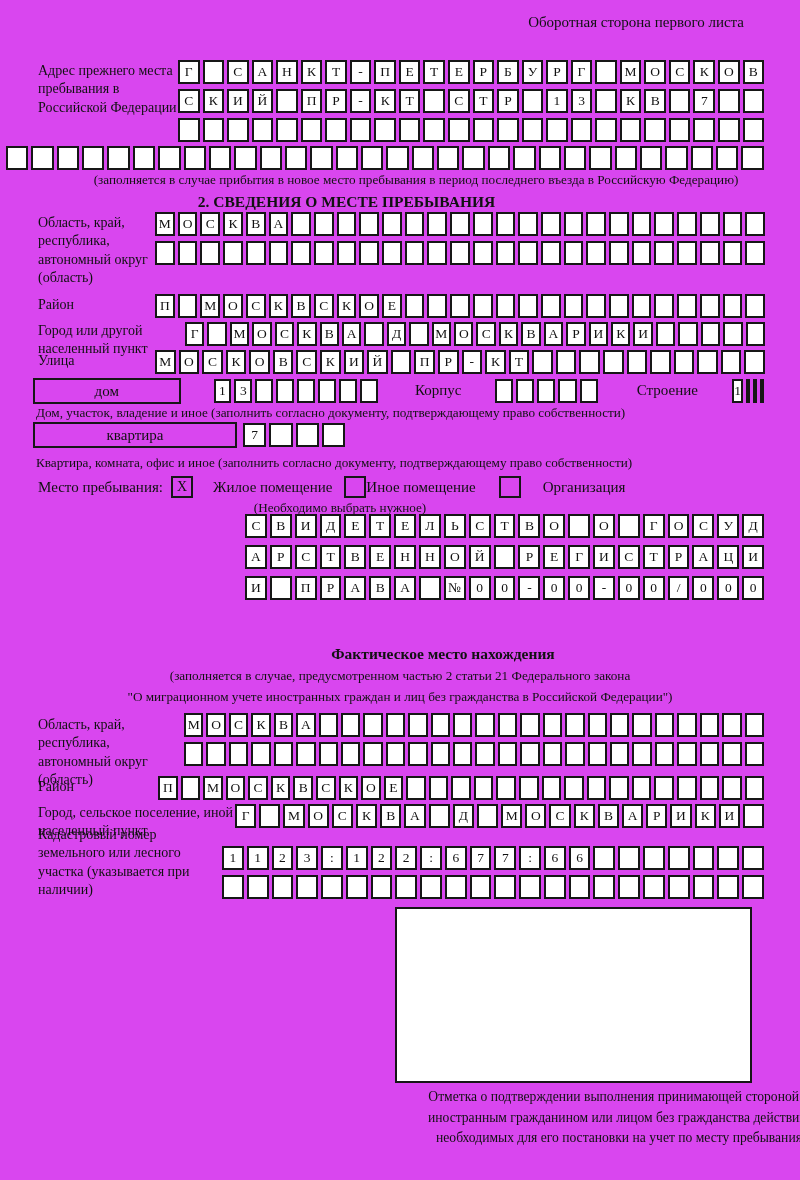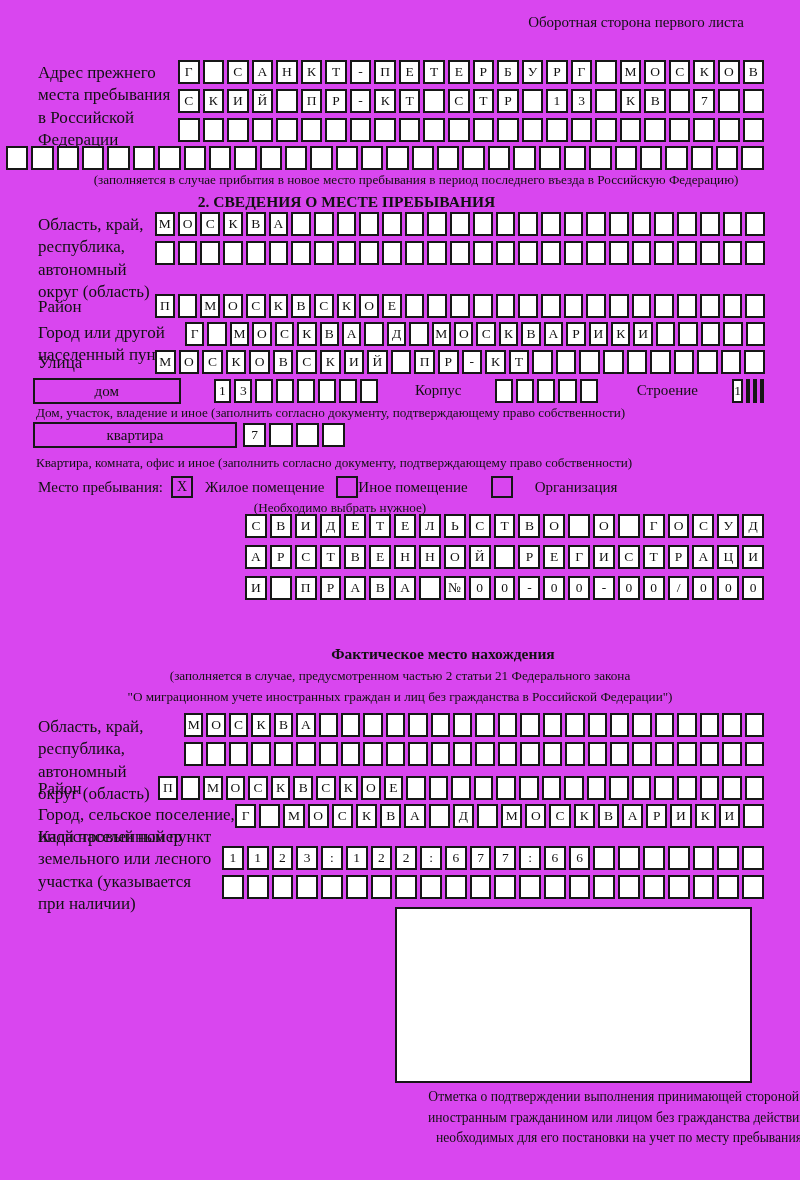--- a/index.html
+++ b/index.html
@@ -1,20 +1,20 @@
 <!DOCTYPE html>
 <html><head>
 <meta charset="utf-8">
 <style>
   html,body{margin:0;padding:0;background:#fff;}
   body{font-family:"Liberation Serif","DejaVu Serif",serif;color:#111;}
   #page{position:relative;width:800px;height:1180px;background:#d946ef;overflow:hidden;}
 
   .abs{position:absolute;}
-  .lbl{font-size:17px;line-height:1.32;color:#111;}
+  .lbl{font-size:14px;line-height:1.32;color:#111;}
   .cap{font-size:13.2px;color:#111;}
   .title{font-size:15.5px;font-weight:bold;text-align:center;}
 
   .cells{display:flex;gap:3px;}
   .cell{flex:1;height:20px;border:2px solid #161616;background:#fff;
         display:flex;align-items:center;justify-content:center;
         font-size:13.5px;line-height:1;}
   .rowstack{display:flex;flex-direction:column;}
 
   #header-note{top:14px;right:56px;font-size:15px;}
@@ -49,21 +49,21 @@
   #house-caption{top:405px;left:36px;width:760px;}
 
   #apartment-row{top:422px;left:33px;width:340px;display:flex;align-items:center;}
   #apartment-box{width:200px;}
   #apartment-cells{width:102px;margin-left:6px;}
   #apartment-caption{top:455px;left:36px;width:760px;}
 
   #stay-row{top:476px;left:38px;display:flex;align-items:center;font-size:15px;}
   .checkbox{width:18px;height:18px;border:2px solid #161616;display:flex;align-items:center;justify-content:center;font-size:14px;}
   #stay-box-1{margin-left:8px;}
-  #stay-opt-1{margin-left:12px;}
+  #stay-opt-1{margin-left:20px;}
   #stay-box-2{margin-left:12px;}
   #stay-opt-2{margin-left:0;}
   #stay-box-3{margin-left:23px;}
   #stay-opt-3{margin-left:22px;}
   #stay-hint{top:500px;left:140px;width:400px;text-align:center;}
 
   #doc-label{top:514px;left:38px;width:212px;}
   #doc-rows{top:514px;left:245px;width:519px;gap:7px;}
 
   #al-title{top:645px;left:0;width:800px;margin-left:43px;}

